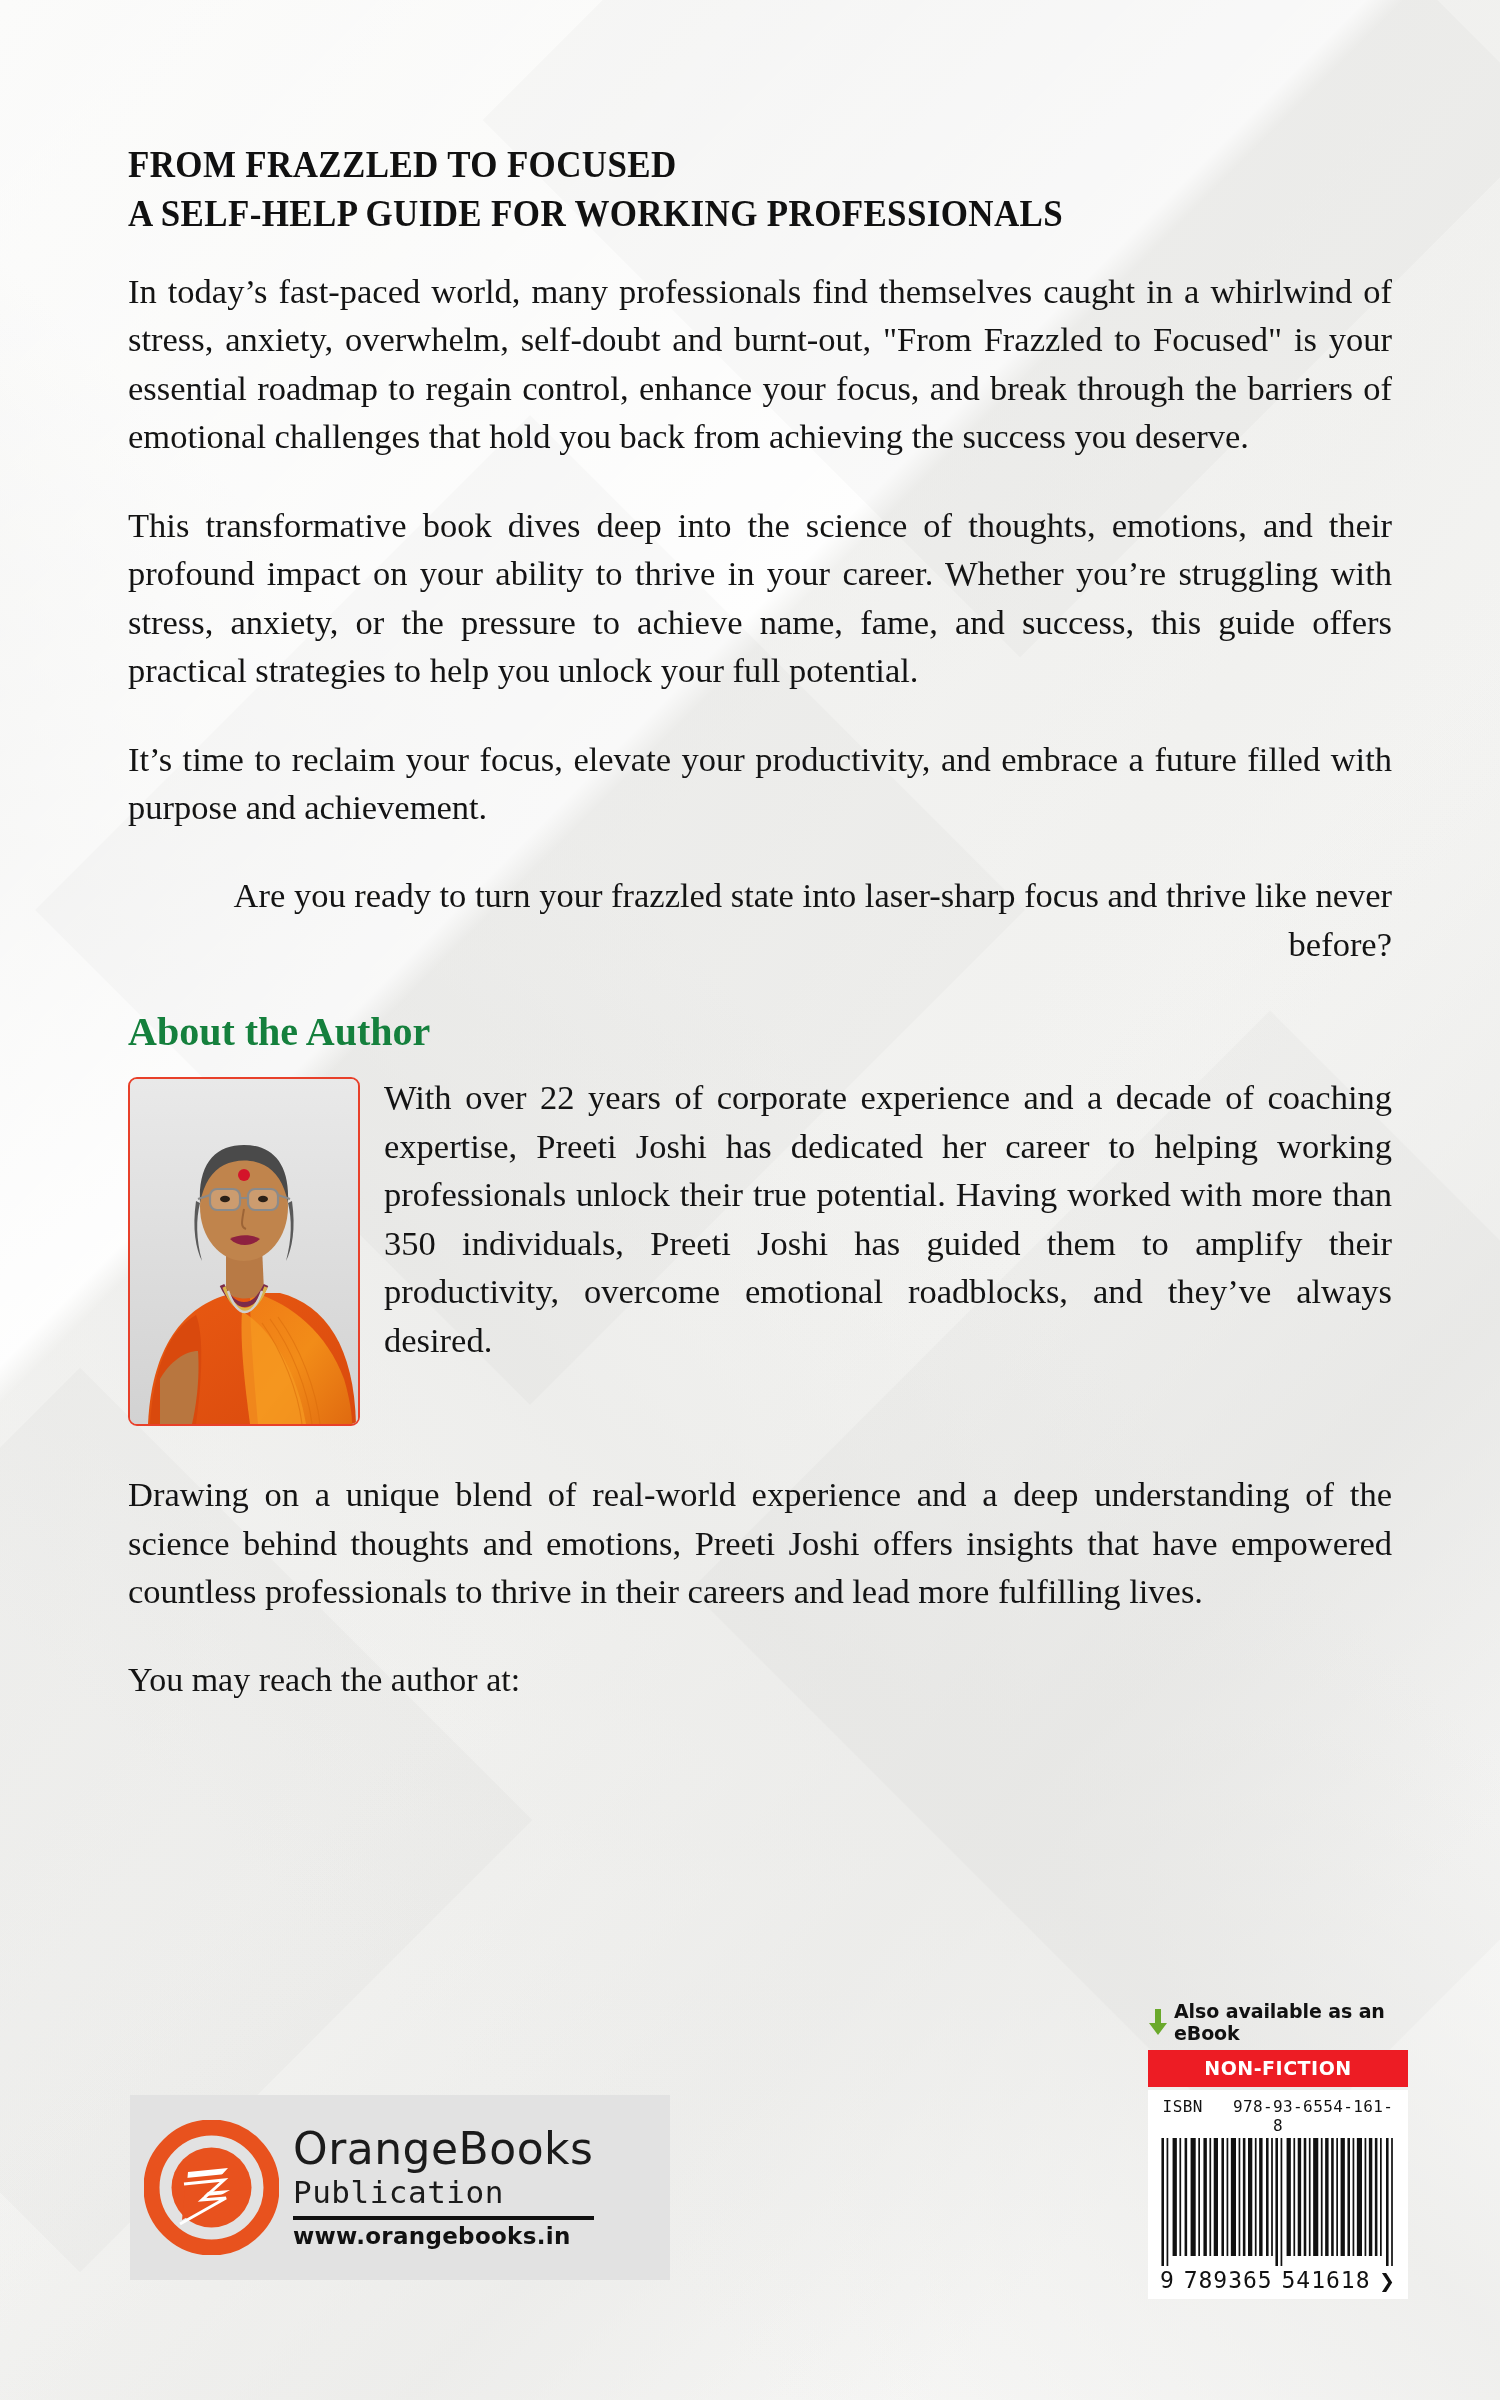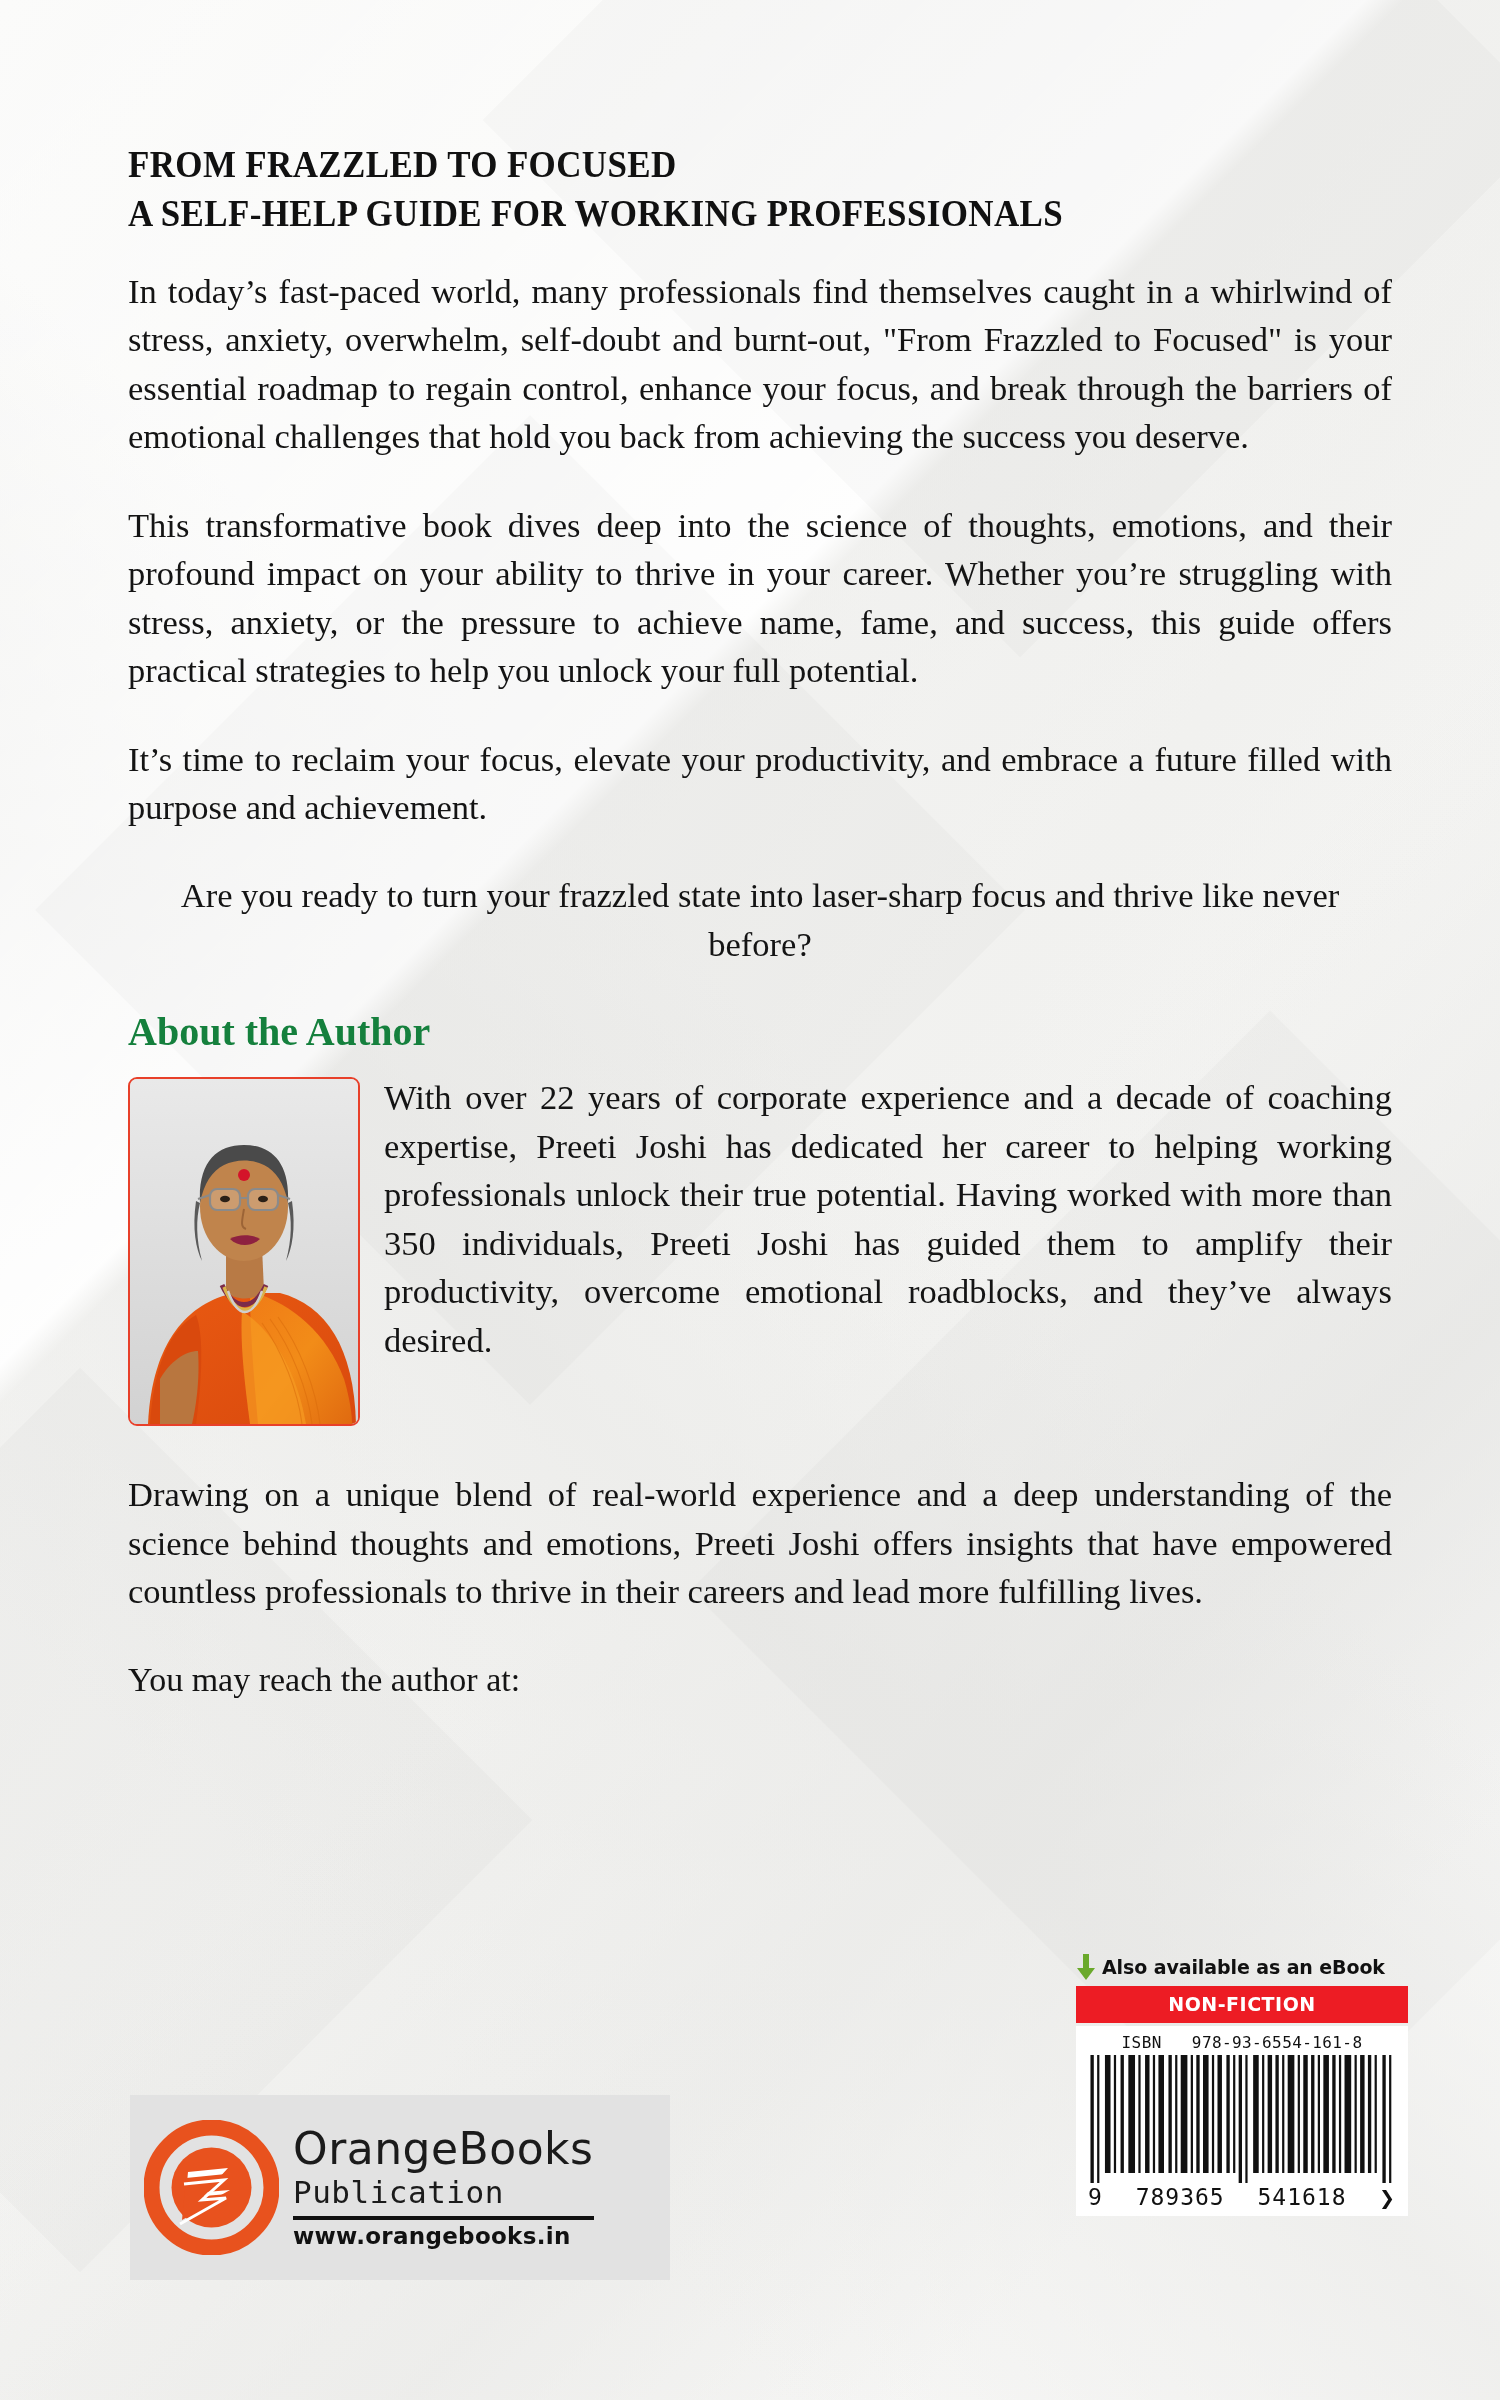--- a/index.html
+++ b/index.html
@@ -51,21 +51,21 @@
 
   
   p.body{
     font-size:34.5px;
     line-height:1.405;
     color:#141414;
     text-align:justify;
     margin:0 0 40px 0;
     hyphens:none;
   }
-  p.body.tight{ text-align:center; }
+  p.body.tight{ text-align:right; }
 
   
   h2.about{
     font-family:"Liberation Serif", serif;
     font-weight:bold;
     font-size:40px;
     color:#15803d;
     margin:6px 0 18px 0;
   }
   .author-wrap{ margin-bottom:38px; }
@@ -134,22 +134,22 @@
     font-family:"DejaVu Sans", sans-serif;
     font-weight:bold;
     font-size:23px;
     color:#111;
     letter-spacing:.3px;
   }
 
   
   .isbn-block{
     position:absolute;
-    right:92px; top:1954px;
-    width:332px;
+    right:92px; top:2000px;
+    width:260px;
   }
   .ebook-row{
     display:flex; align-items:center; gap:6px;
     margin-bottom:6px;
   }
   .ebook-arrow{ width:20px; height:26px; flex:0 0 auto; }
   .ebook-label{
     font-family:"DejaVu Sans", sans-serif;
     font-weight:bold;
     font-size:19px;

